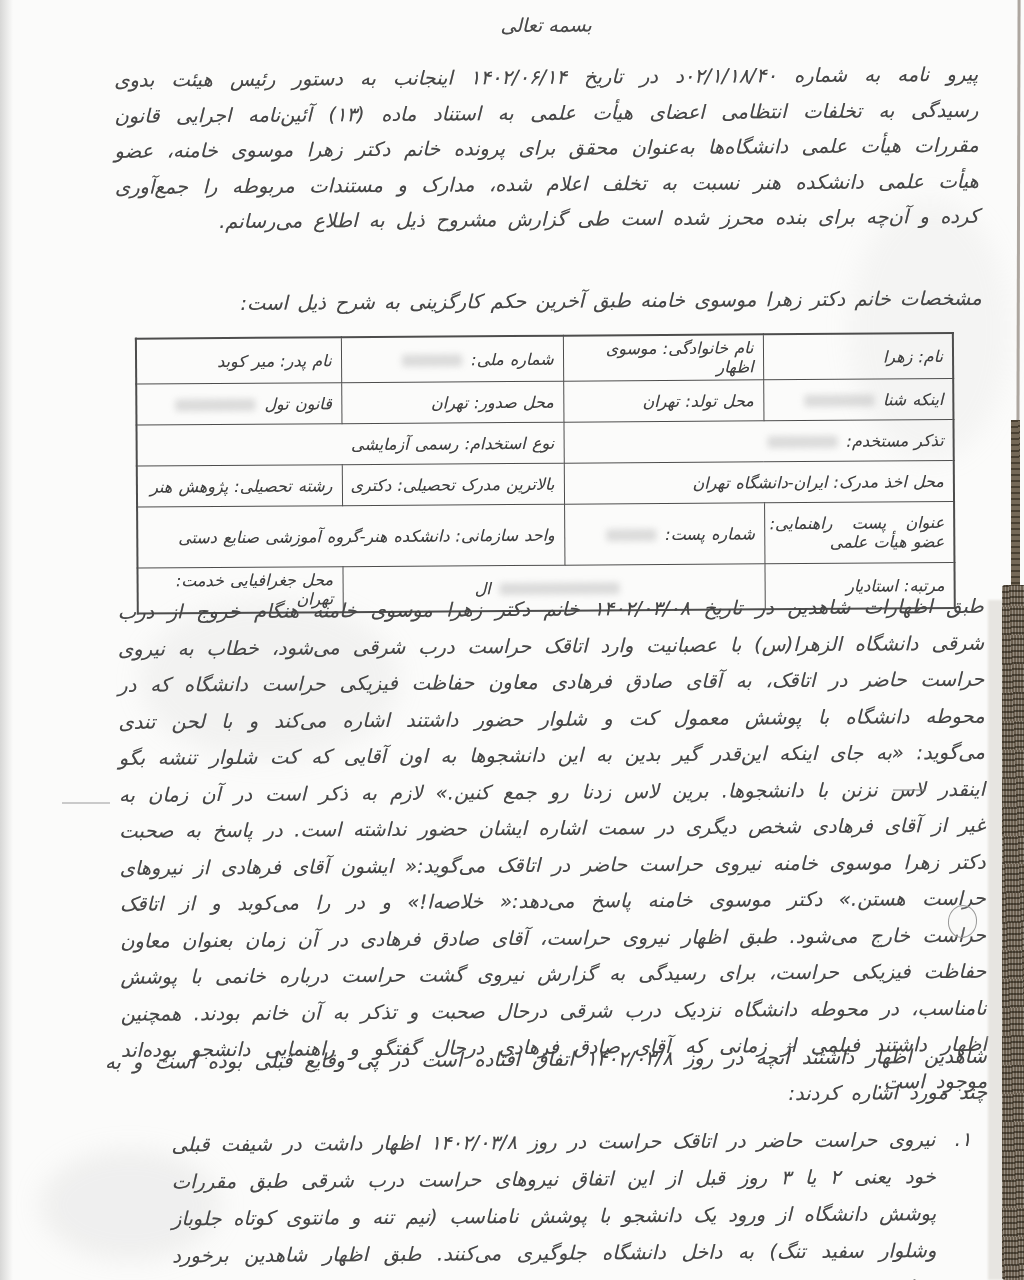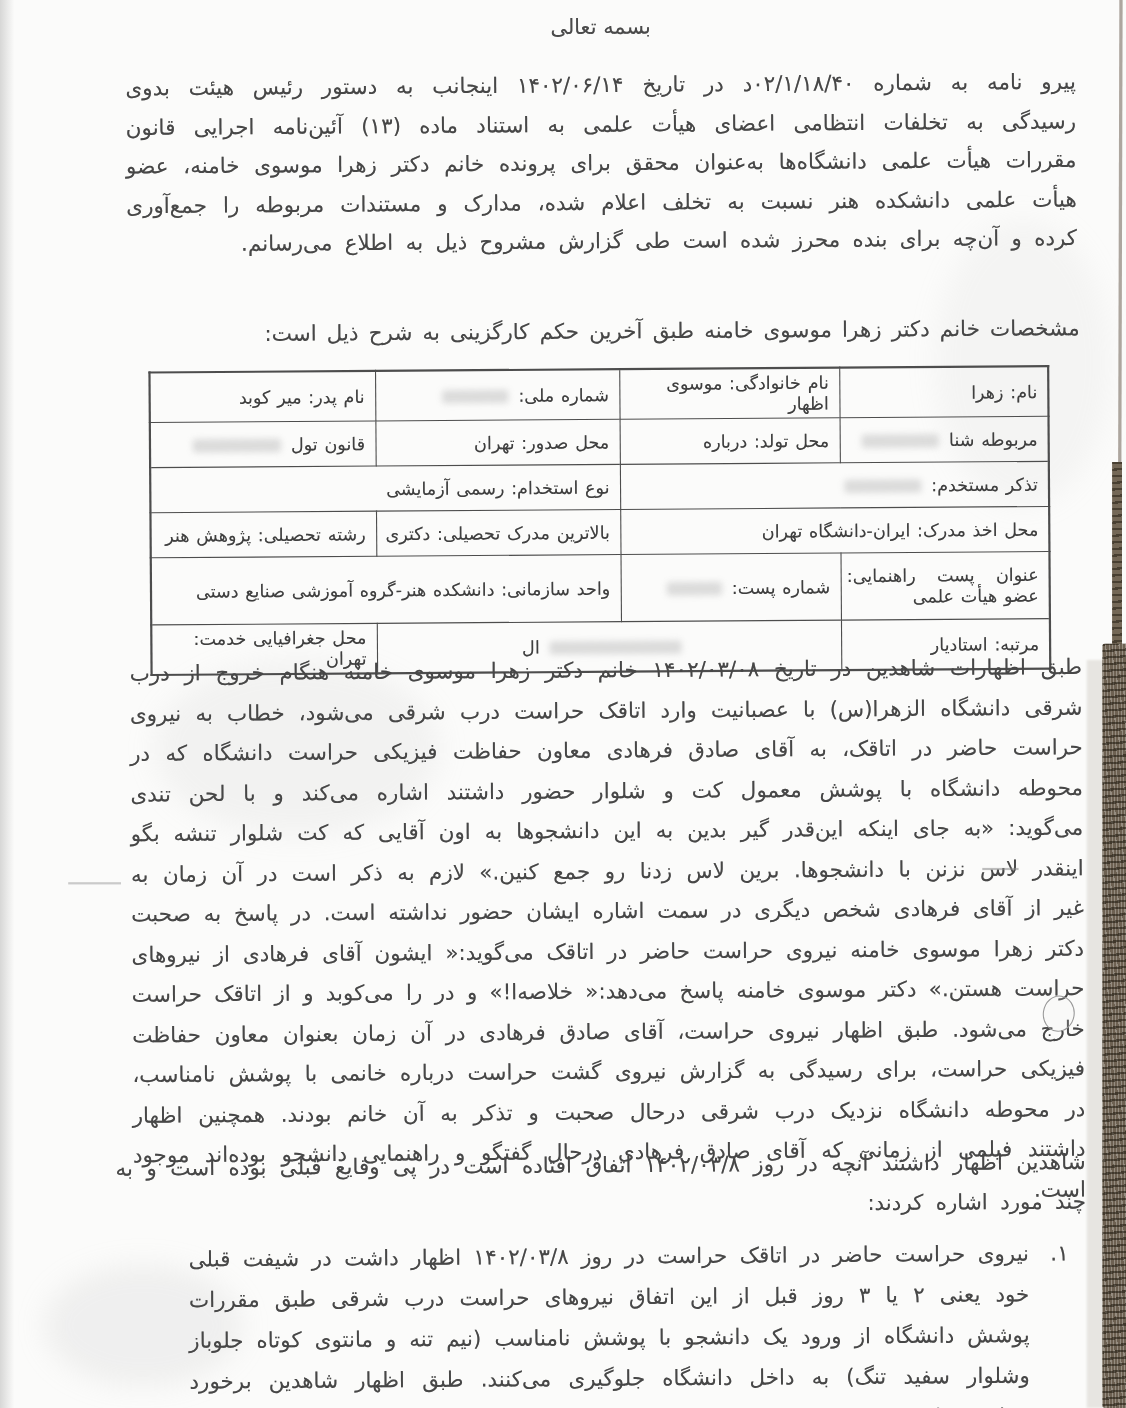--- a/index.html
+++ b/index.html
@@ -1,20 +1,21 @@
 <!DOCTYPE html>
 <html lang="fa"><head>
 <meta charset="utf-8">
 <style>
   html,body{margin:0;padding:0;background:#ffffff;}
   .page{
     position:relative;width:1024px;height:1280px;overflow:hidden;
     background:#fbfbfa;
     font-family:"DejaVu Sans","DejaVu Serif",sans-serif;
     color:#454545;
+    font-style:italic;
   }
   .content{
     position:absolute;inset:0;direction:rtl;
     transform:rotate(-0.4deg);transform-origin:50% 50%;
     text-shadow:0 0 .6px rgba(80,80,80,.45);
   }
   .abs{position:absolute;}
   .bismillah{top:14px;right:428px;font-size:19px;color:#4a4a4a;}
   .para{
     text-align:justify;font-size:19.5px;line-height:35.5px;
@@ -98,22 +99,22 @@
           <col style="width:205px">
       </colgroup>
       <tbody>
         <tr>
           <td><span>نام: زهرا</span></td>
           <td><span>نام خانوادگی: موسوی اظهار</span></td>
           <td><span>شماره ملی:</span><span class="redact w60"></span></td>
           <td><span>نام پدر: میر کوبد</span></td>
         </tr>
         <tr>
-          <td><span>مربوطه شنا</span><span class="redact w70"></span></td>
-          <td><span>محل تولد: درباره</span></td>
+          <td><span>اینکه شنا</span><span class="redact w70"></span></td>
+          <td><span>محل تولد: تهران</span></td>
           <td><span>محل صدور: تهران</span></td>
           <td><span>قانون تول</span><span class="redact w80"></span></td>
         </tr>
         <tr>
           <td colspan="2"><span>تذکر مستخدم:</span><span class="redact w70"></span></td>
           <td colspan="2"><span>نوع استخدام: رسمی آزمایشی</span></td>
         </tr>
         <tr>
           <td colspan="2"><span>محل اخذ مدرک: ایران-دانشگاه تهران</span></td>
           <td><span>بالاترین مدرک تحصیلی: دکتری</span></td>

